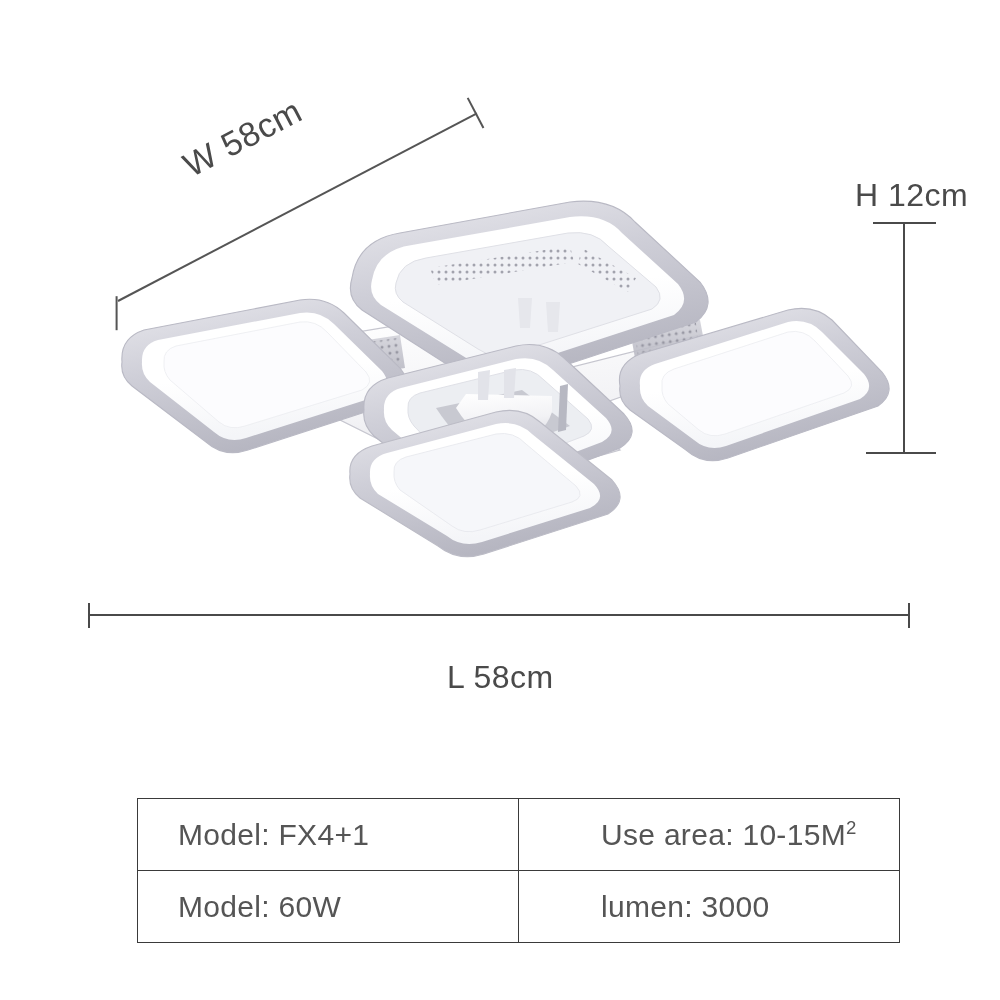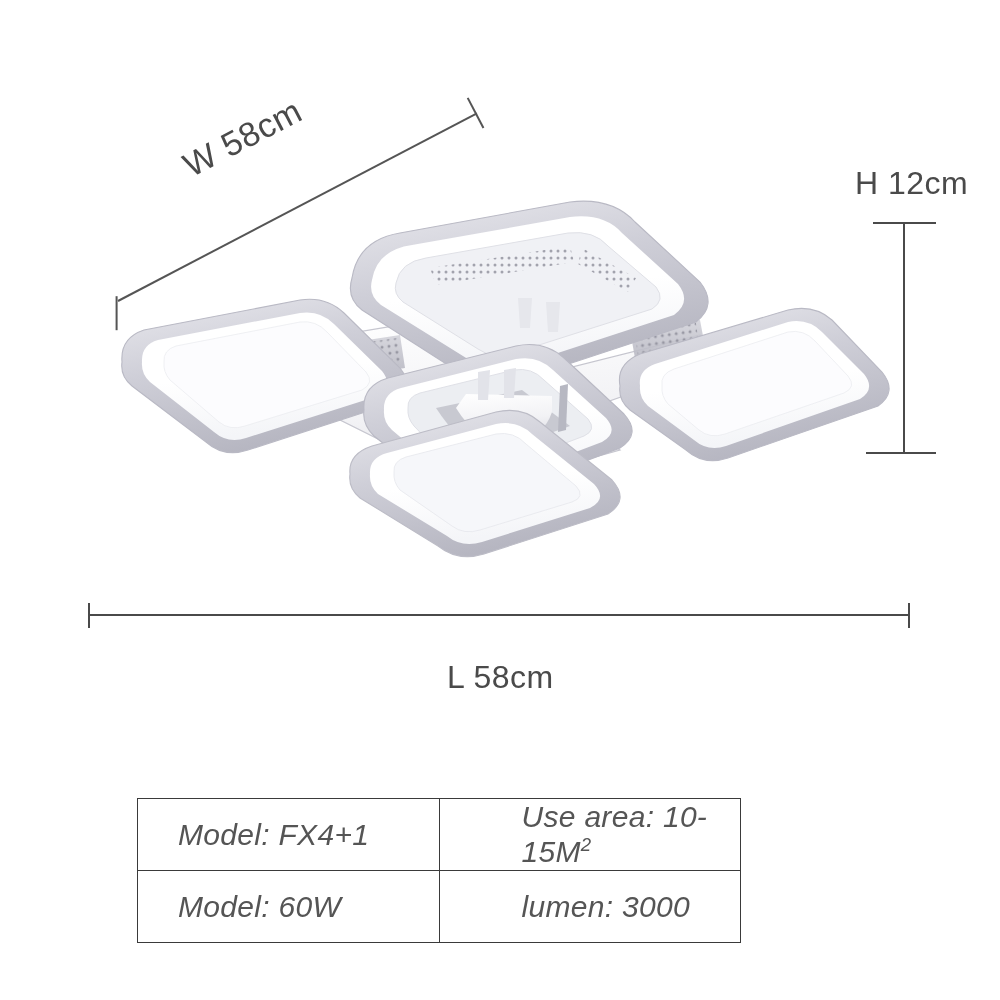--- a/index.html
+++ b/index.html
@@ -93,21 +93,21 @@
     top: 222px;
     width: 63px;
   }
   #h-tick-bottom {
     left: 866px;
     top: 452px;
     width: 70px;
   }
   #h-label {
     left: 855px;
-    top: 165px;
+    top: 177px;
     font-size: 32px;
   }
 
   
   #l-shaft {
     left: 88px;
     top: 614px;
     width: 822px;
   }
   #l-tick-left {
@@ -138,26 +138,25 @@
     display: block;
     width: 800px;
     height: 420px;
   }
 
   
   #spec-table {
     position: absolute;
     left: 137px;
     top: 798px;
-    width: 604px;
+    width: 763px;
     height: 145px;
     border: 1.6px solid #3a3a3a;
     border-collapse: collapse;
     table-layout: fixed;
-    font-style: italic;
   }
   #spec-table td {
     border: 1.6px solid #3a3a3a;
     padding: 0 0 0 40px;
     font-size: 30px;
     font-weight: 300;
     color: #555;
     vertical-align: middle;
     height: 71px;
     letter-spacing: 0.3px;

